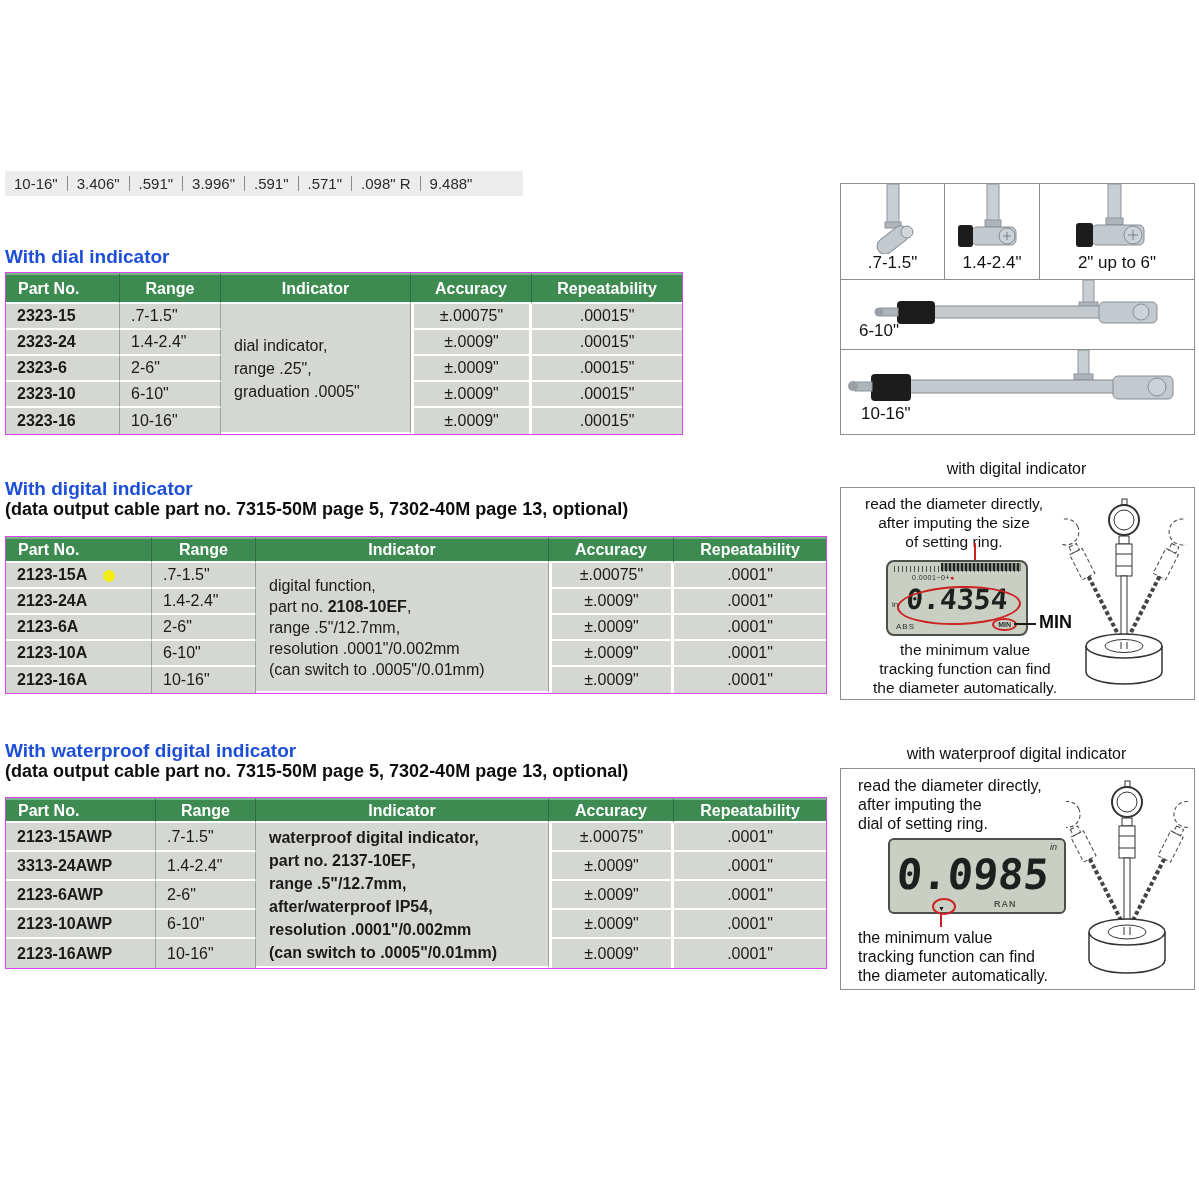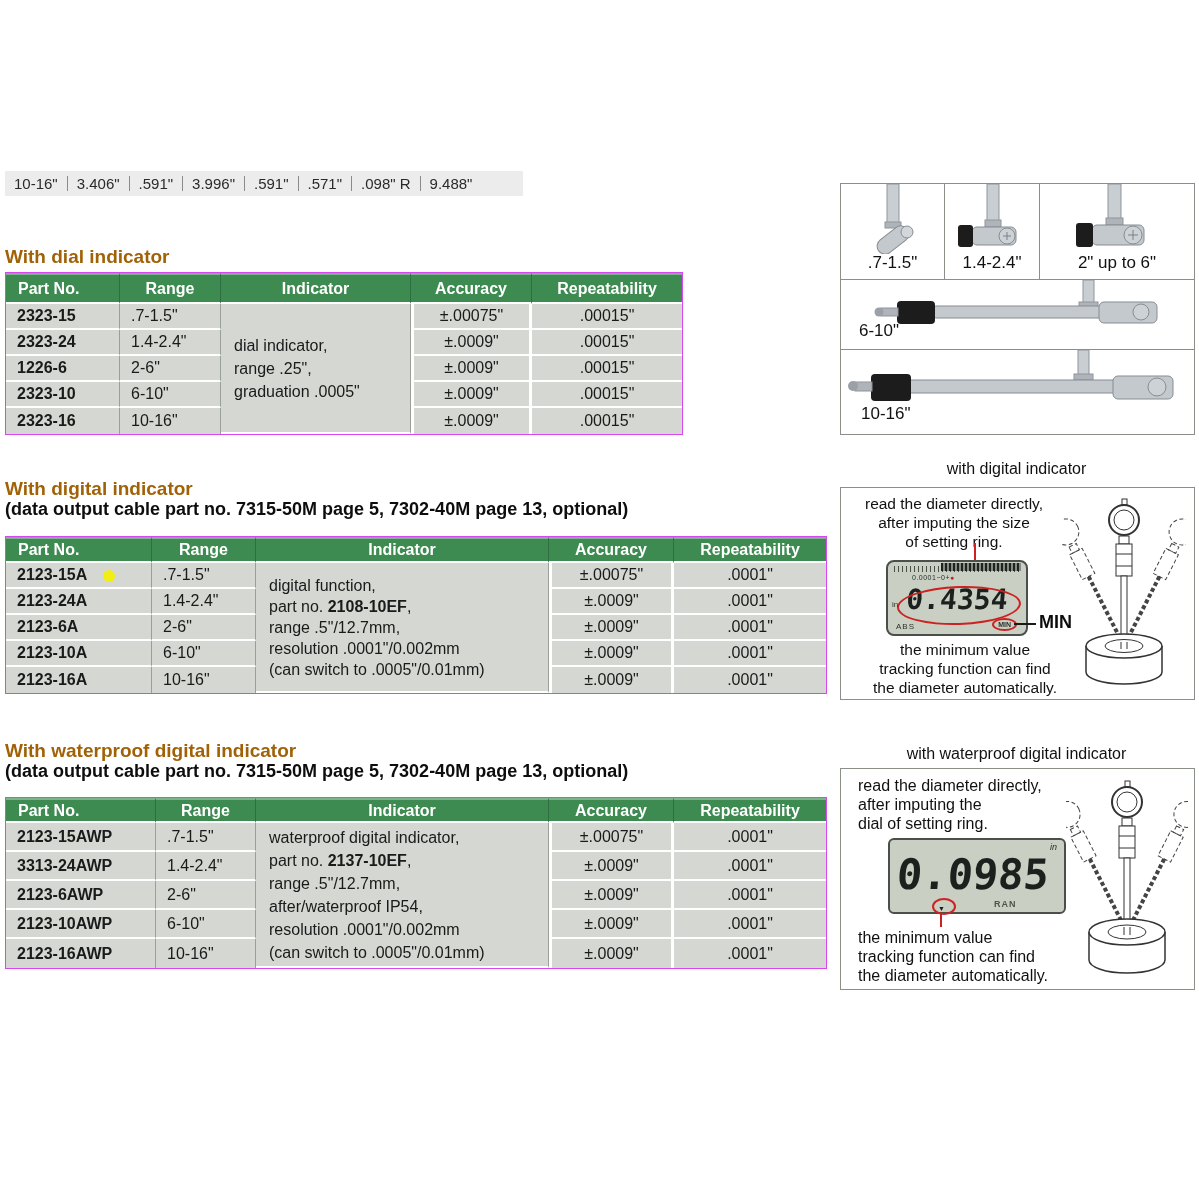--- a/index.html
+++ b/index.html
@@ -11,21 +11,21 @@
 
   
   .spec-strip{
     left:5px;top:171px;width:518px;height:25px;background:#ececec;
     display:flex;align-items:center;font-size:15px;color:#2a2a2a;
   }
   .spec-item{padding:0 9px;white-space:nowrap;}
   .spec-sep{width:1px;height:15px;background:#8a8a8a;flex:0 0 1px;}
 
   
-  .sec-title{font-size:19px;font-weight:bold;color:#a16207;line-height:21px;}
+  .sec-title{font-size:19px;font-weight:bold;color:#1d4ed8;line-height:21px;}
   .sec-sub{font-size:18px;font-weight:bold;color:#0d0d0d;line-height:21px;}
 
   
   table.spec{border-collapse:separate;border-spacing:0;table-layout:fixed;}
   .tbl-wrap{border:1px solid #d946ef;}
   .spec th{
     background:#3e8b52;color:#fff;font-size:16px;font-weight:bold;
     border-top:2px solid #7cb28d;border-bottom:2px solid #fff;
     border-right:1px solid #2f6e42;padding:0;text-align:center;
   }
@@ -36,21 +36,21 @@
     border-bottom:2px solid #fff;border-right:1px solid #99a097;padding:0;
   }
   .spec tr:last-child td{border-bottom:none;}
   .spec td.part{font-weight:bold;padding-left:11px;}
   .spec td.range{padding-left:11px;}
   .spec td.acc{border-left:3px solid #fff;border-right:3px solid #fff;text-align:center;}
   .spec td.rep{border-right:none;text-align:center;}
   .spec td.ind{vertical-align:middle;padding-left:13px;}
   .t1 thead tr{height:31px;} .t1 tbody tr{height:26px;} .t1 td.ind div{line-height:23px;}
   .t2 thead tr{height:26px;} .t2 tbody tr{height:26px;} .t2 td.ind div{line-height:21px;}
-  .t3 thead tr{height:25px;} .t3 tbody tr{height:29px;} .t3 td.ind div{line-height:23px;}
+  .t3 thead tr{height:25px;} .t3 tbody tr{height:29px;} .t3 td.ind div{line-height:23px;font-weight:bold;}
   .dot{
     display:inline-block;width:12px;height:12px;border-radius:50%;
     background:#f2ee15;margin-left:16px;vertical-align:middle;
   }
 
   
   .panel{border:1px solid #8a8f88;background:#fff;}
   .gp-cell{position:absolute;box-sizing:border-box;}
   .bR{border-right:1px solid #8a8f88;} .bB{border-bottom:1px solid #8a8f88;}
   .gp-label{position:absolute;font-size:17px;color:#111;white-space:nowrap;}
@@ -134,21 +134,21 @@
       <td class="acc">±.00075"</td>
       <td class="rep">.00015"</td>
     </tr>
     <tr>
       <td class="part">2323-24</td>
       <td class="range">1.4-2.4"</td>
       <td class="acc">±.0009"</td>
       <td class="rep">.00015"</td>
     </tr>
     <tr>
-      <td class="part">1226-6</td>
+      <td class="part">2323-6</td>
       <td class="range">2-6"</td>
       <td class="acc">±.0009"</td>
       <td class="rep">.00015"</td>
     </tr>
     <tr>
       <td class="part">2323-10</td>
       <td class="range">6-10"</td>
       <td class="acc">±.0009"</td>
       <td class="rep">.00015"</td>
     </tr>

